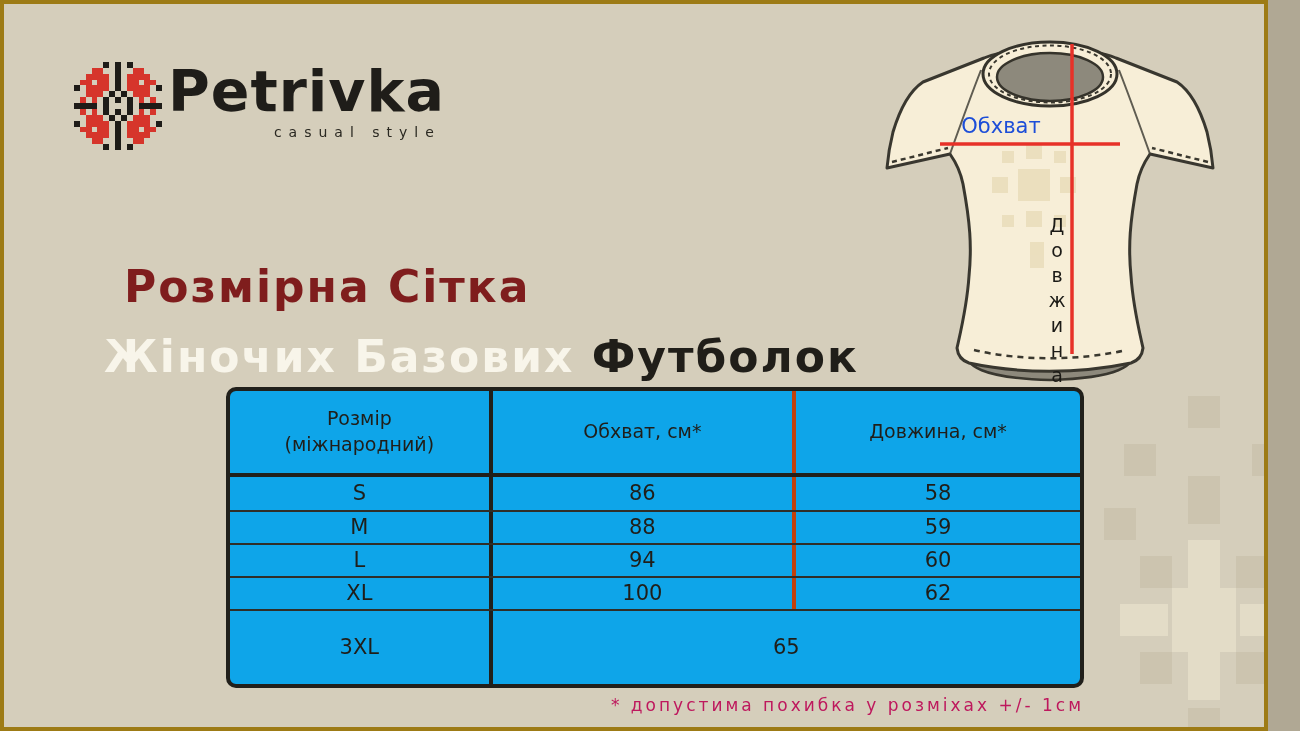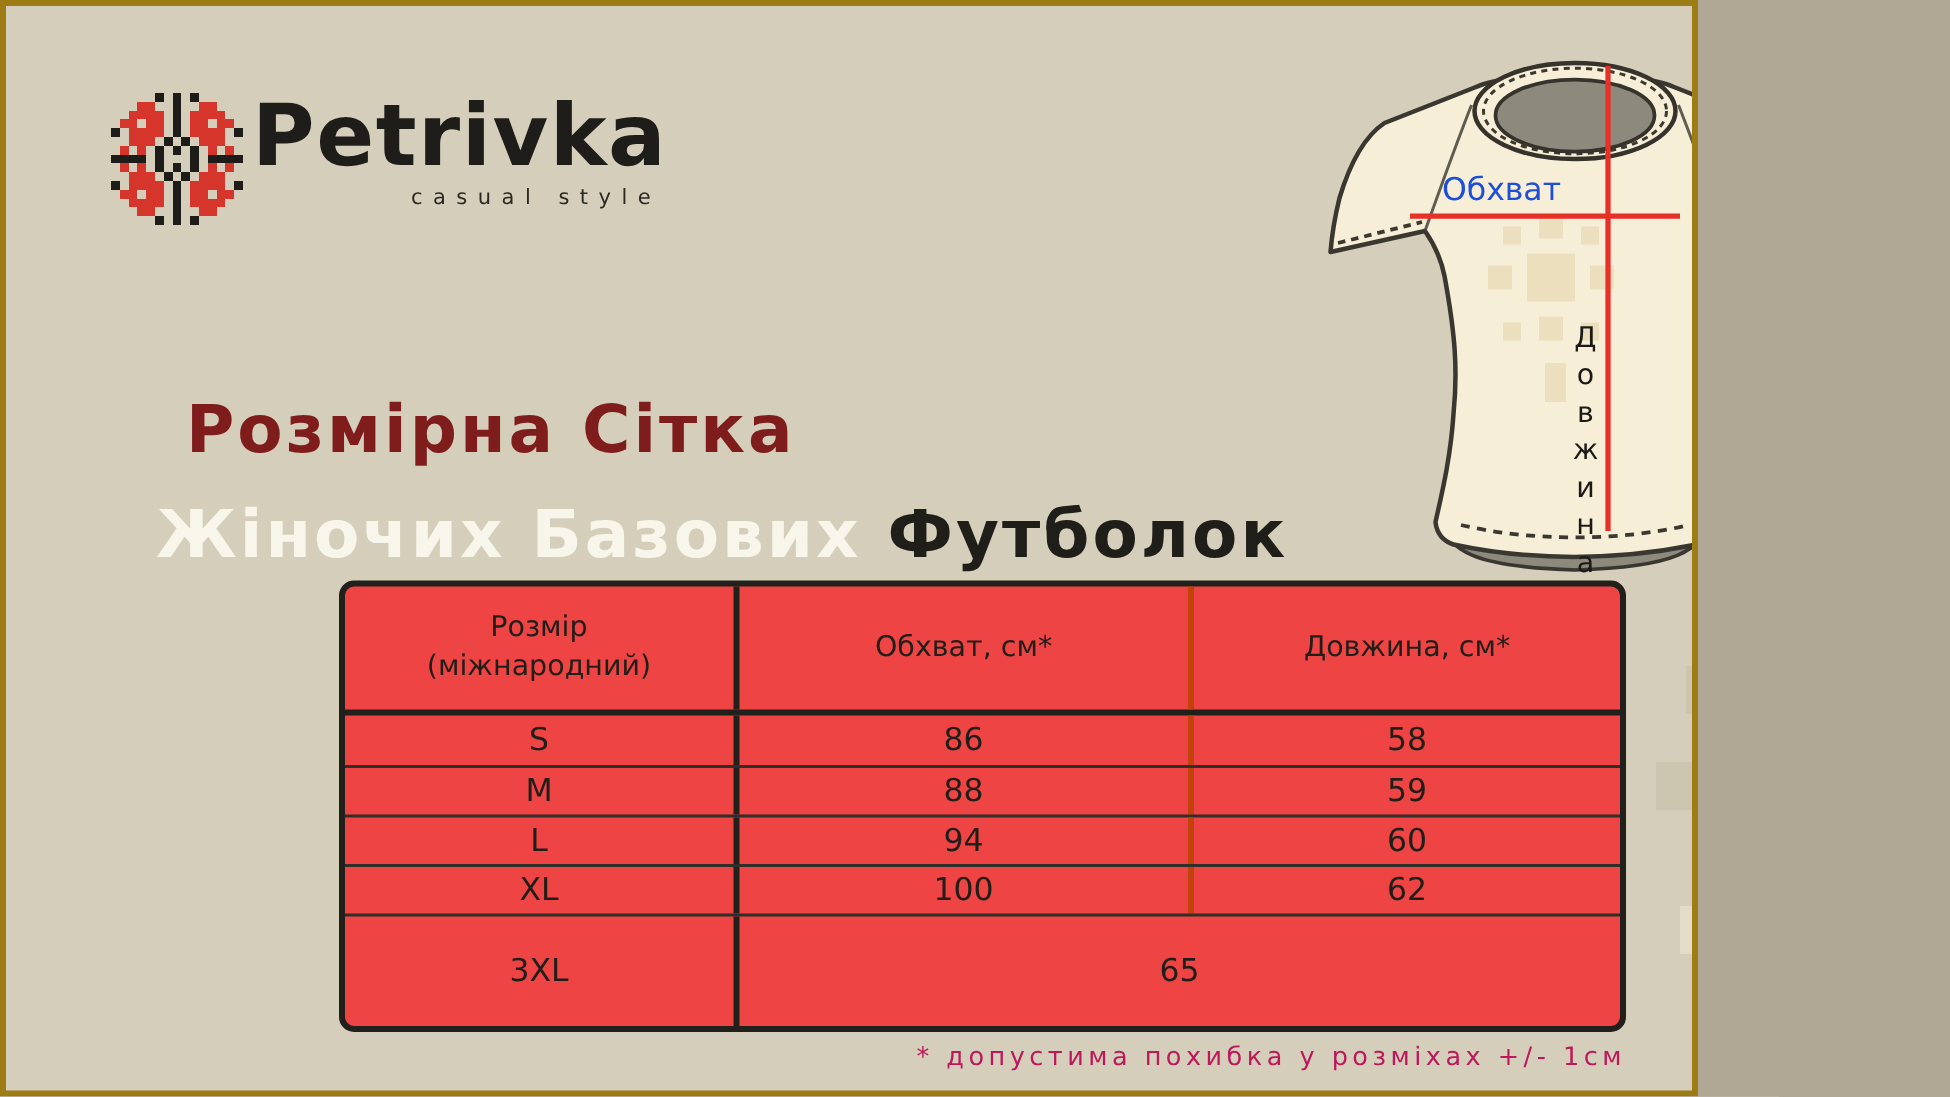--- a/index.html
+++ b/index.html
@@ -1,17 +1,17 @@
 <!DOCTYPE html>
 <html><head>
 <meta charset="utf-8">
 <style>
   html,body { margin:0; padding:0; background:#b0a894; }
   .canvas {
-    position:relative; width:1132px; height:731px; box-sizing:border-box;
+    position:relative; width:1268px; height:731px; box-sizing:border-box;
     background:#d5cebb; border:4px solid #9d7b15; overflow:hidden;
     font-family:"DejaVu Sans","Liberation Sans",sans-serif; color:#201e19;
   }
   
   .logo { position:absolute; left:70px; top:58px; display:flex; align-items:flex-start; }
   .logo-icon { width:88px; height:88px; flex:0 0 auto; }
   .logo-text { display:flex; flex-direction:column; align-items:flex-end; margin-left:6px; }
   .brand { font-size:57px; font-weight:bold; line-height:1.05; letter-spacing:1px; color:#1f1d19; }
   .tagline { font-size:14px; letter-spacing:7px; color:#2a2821; margin-top:2px; padding-right:4px; }
   
@@ -22,21 +22,21 @@
   
   .shirt { position:absolute; left:876px; top:26px; width:340px; height:352px; }
   .shirt svg { position:absolute; left:0; top:0; }
   .chest-label { position:absolute; left:62px; top:84px; width:118px; text-align:center;
                  font-size:21px; color:#1d4ed8; }
   .length-label { position:absolute; left:166px; top:184px; font-size:19px; color:#1b1a16;
                   writing-mode:vertical-rl; text-orientation:upright; letter-spacing:3px; }
   
   .size-table { position:absolute; left:222px; top:383px; width:858px; height:301px;
     box-sizing:border-box; border:4px solid #21201b; border-radius:10px;
-    background:#ef4444; display:flex; flex-direction:column; }
+    background:#0ea5e9; display:flex; flex-direction:column; }
   .trow { display:flex; width:100%; box-sizing:border-box; }
   .thead { height:86px; border-bottom:4px solid #21201b; font-size:19px; }
   .cell { display:flex; flex-direction:column; align-items:center; justify-content:center;
           box-sizing:border-box; text-align:center; line-height:1.35; }
   .c1 { width:30.9%; border-right:4px solid #21201b; }
   .c2 { width:35.7%; border-right:4px solid #c2410c; }
   .c3 { flex:1; }
   .tbody { flex:1; display:flex; flex-direction:column; font-size:21px; }
   .brow { display:flex; height:33px; box-sizing:border-box; }
   .brow + .brow { border-top:2px solid #302e28; }

